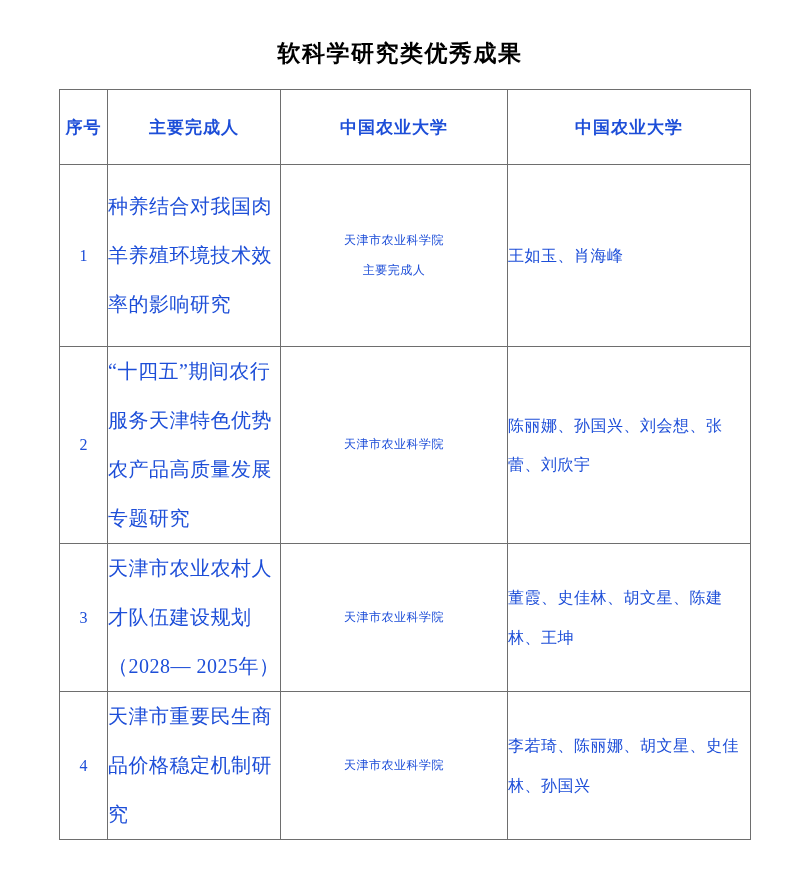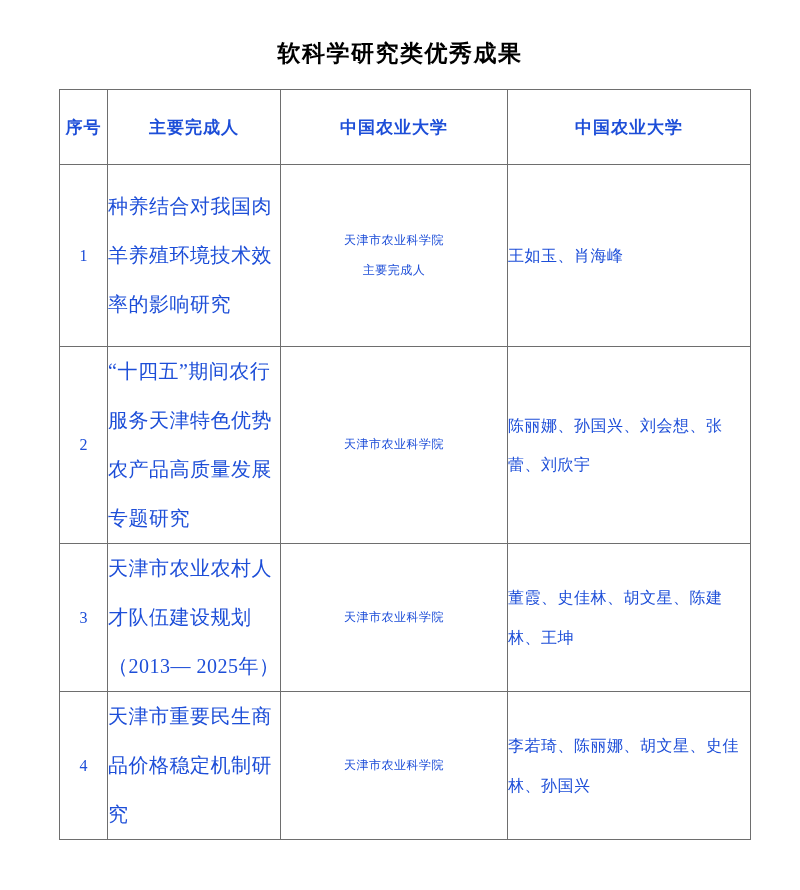--- a/index.html
+++ b/index.html
@@ -150,21 +150,21 @@
           <td class="cell-seq">2</td>
           <td class="cell-name">“十四五”期间农行服务天津特色优势农产品高质量发展专题研究</td>
           <td class="cell-unit">
             <span class="unit-line">天津市农业科学院</span>
           </td>
           <td class="cell-person">陈丽娜、孙国兴、刘会想、张蕾、刘欣宇</td>
         </tr>
 
         <tr class="r3">
           <td class="cell-seq">3</td>
-          <td class="cell-name">天津市农业农村人才队伍建设规划（2013— 2025年）</td>
+          <td class="cell-name">天津市农业农村人才队伍建设规划（2028— 2025年）</td>
           <td class="cell-unit">
             <span class="unit-line">天津市农业科学院</span>
           </td>
           <td class="cell-person">董霞、史佳林、胡文星、陈建林、王坤</td>
         </tr>
 
         <tr class="r4">
           <td class="cell-seq">4</td>
           <td class="cell-name">天津市重要民生商品价格稳定机制研究</td>
           <td class="cell-unit">

